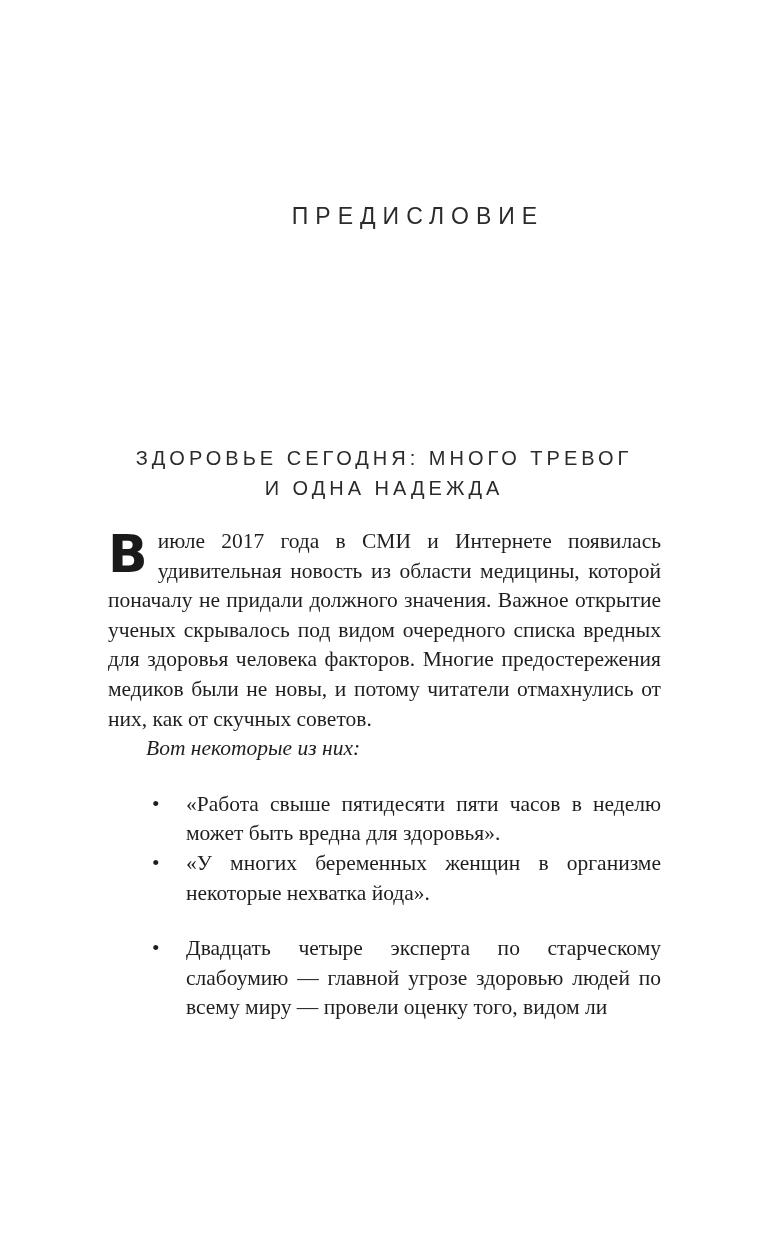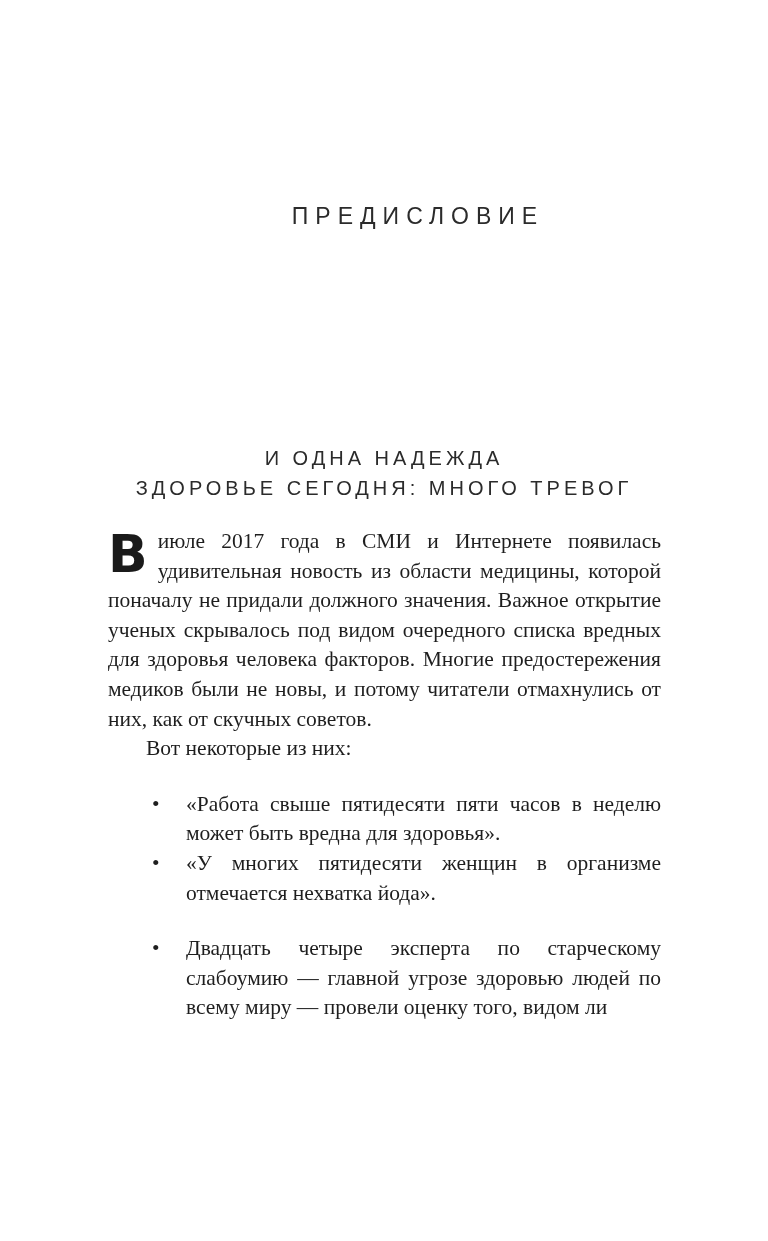--- a/index.html
+++ b/index.html
@@ -46,21 +46,21 @@
   .body-text {
     position: absolute;
     top: 527px;
     left: 108px;
     width: 553px;
     font-size: 21.5px;
     line-height: 29.6px;
     text-align: justify;
   }
   .para { margin: 0; }
-  .para.indent { text-indent: 38px; }
+  .para.indent { text-indent: 38px; font-style: italic; }
   .drop-cap {
     float: left;
     font-family: "DejaVu Sans", sans-serif;
     font-weight: bold;
     font-size: 52px;
     line-height: 48px;
     height: 52px;
     margin: 3px 10px 0 0;
     color: #1a1a1a;
   }
@@ -83,40 +83,40 @@
   .spacer-para { margin-top: 28px; }
 </style>
 </head>
 <body>
 
 <div class="page">
 
   <div class="chapter-title">ПРЕДИСЛОВИЕ</div>
 
   <div class="section-heading">
+    <div>ЗДОРОВЬЕ СЕГОДНЯ: МНОГО ТРЕВОГ</div>
     <div>И ОДНА НАДЕЖДА</div>
-    <div>ЗДОРОВЬЕ СЕГОДНЯ: МНОГО ТРЕВОГ</div>
   </div>
 
   <div class="body-text">
 
     <p class="para">
       <span class="drop-cap">В</span><span>июле 2017 года в СМИ и Интернете появилась удивительная новость из области медицины, которой поначалу не придали должного значения. Важное открытие ученых скрывалось под видом очередного списка вредных для здоровья человека факторов. Многие предостережения медиков были не новы, и потому читатели отмахнулись от них, как от скучных советов.</span>
     </p>
 
     <p class="para indent">Вот некоторые из них:</p>
 
     <ul class="bullet-list">
       <li>
         <span class="bullet-marker">•</span>
         <span>«Работа свыше пятидесяти пяти часов в неделю может быть вредна для здоровья».</span>
       </li>
       <li>
         <span class="bullet-marker">•</span>
-        <span>«У многих пятидесяти женщин в организме отмечается нехватка йода».</span>
+        <span>«У многих беременных женщин в организме некоторые нехватка йода».</span>
       </li>
     </ul>
 
 
     <ul class="bullet-list">
       <li>
         <span class="bullet-marker">•</span>
         <span>Двадцать четыре эксперта по старческому слабоумию — главной угрозе здоровью людей по всему миру — провели оценку того, видом ли</span>
       </li>
     </ul>

